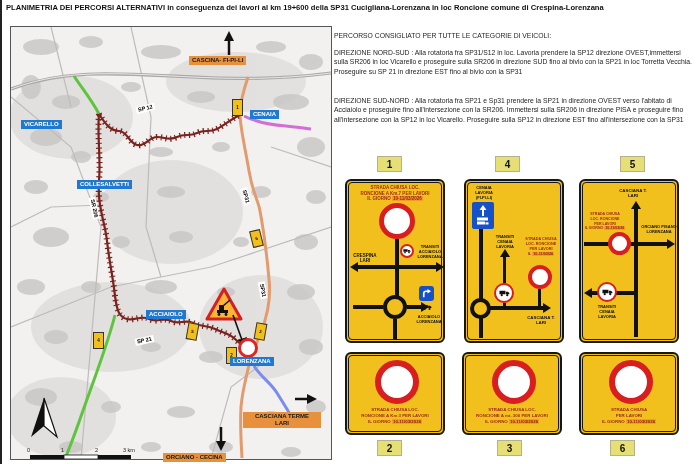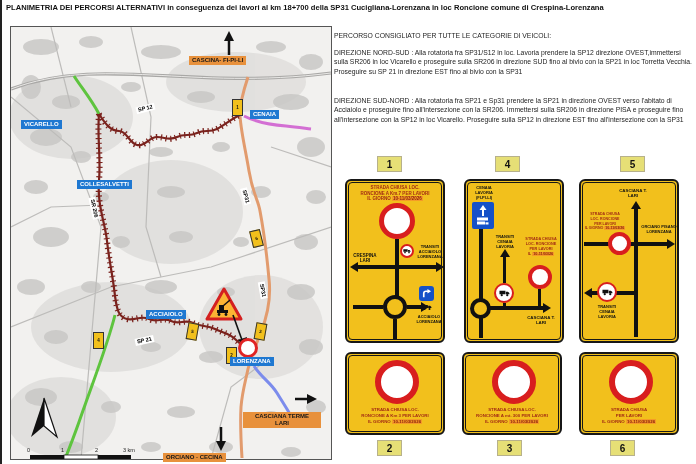--- a/index.html
+++ b/index.html
@@ -36,21 +36,21 @@
   .ah-r{border-left:8px solid #111;border-top:5px solid transparent;border-bottom:5px solid transparent;}
   .ah-l{border-right:8px solid #111;border-top:5px solid transparent;border-bottom:5px solid transparent;}
   .ah-u{border-bottom:8px solid #111;border-left:5px solid transparent;border-right:5px solid transparent;}
   .round{position:absolute;border:4px solid #111;border-radius:50%;box-sizing:border-box;}
   .bluesq{position:absolute;background:#1551c8;border-radius:3px;display:flex;align-items:center;justify-content:center;}
   .truck{display:block;}
 </style>
 </head>
 <body>
 
-<div class="abs" id="title">PLANIMETRIA DEI PERCORSI ALTERNATIVI in conseguenza dei  lavori al  km 18+700 della SP31 Cucigliana-Lorenzana in loc Roncione comune di Crespina-Lorenzana</div>
+<div class="abs" id="title">PLANIMETRIA DEI PERCORSI ALTERNATIVI in conseguenza dei  lavori al  km 19+600 della SP31 Cucigliana-Lorenzana in loc Roncione comune di Crespina-Lorenzana</div>
 
 <div class="abs" id="map">
   <svg width="320" height="432" viewBox="0 0 320 432" style="position:absolute;left:0;top:0;">
 
     <g fill="#dedddb" opacity="0.8">
       <ellipse cx="60" cy="90" rx="62" ry="42"></ellipse>
         <ellipse cx="225" cy="55" rx="70" ry="30"></ellipse>
       <ellipse cx="100" cy="300" rx="80" ry="45"></ellipse>
         <ellipse cx="250" cy="300" rx="62" ry="52"></ellipse>
       <ellipse cx="160" cy="185" rx="72" ry="52"></ellipse>

